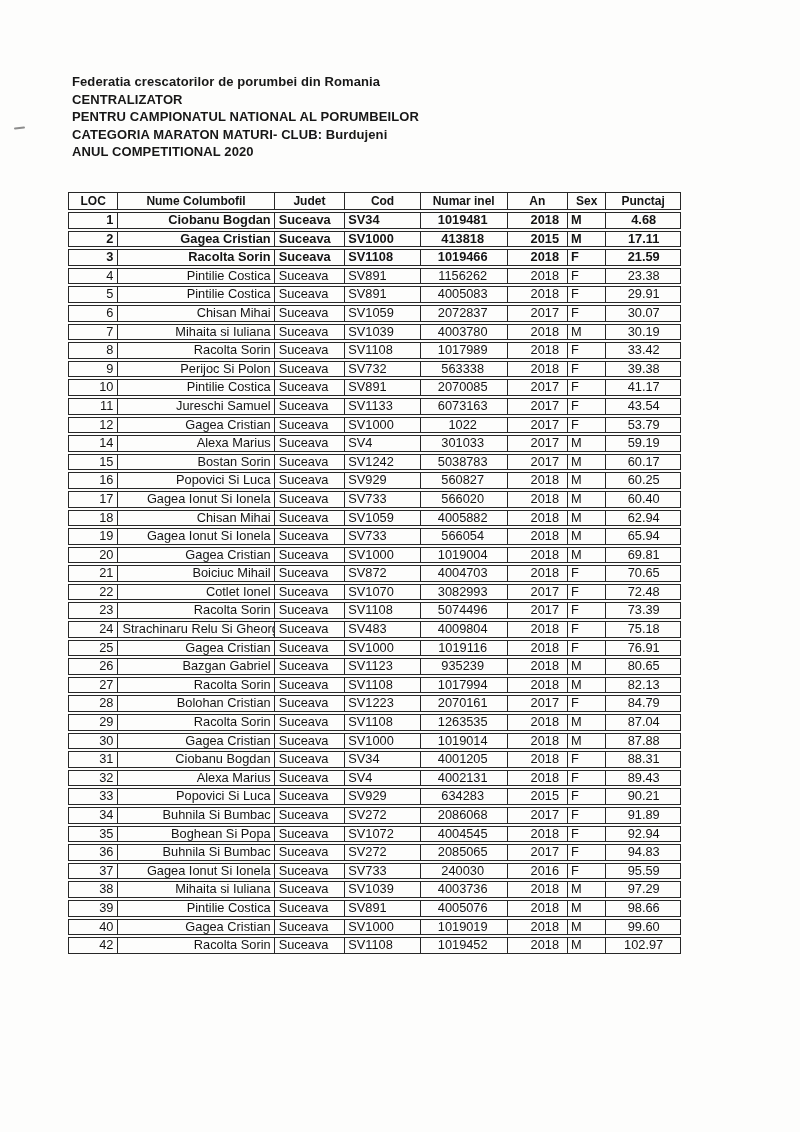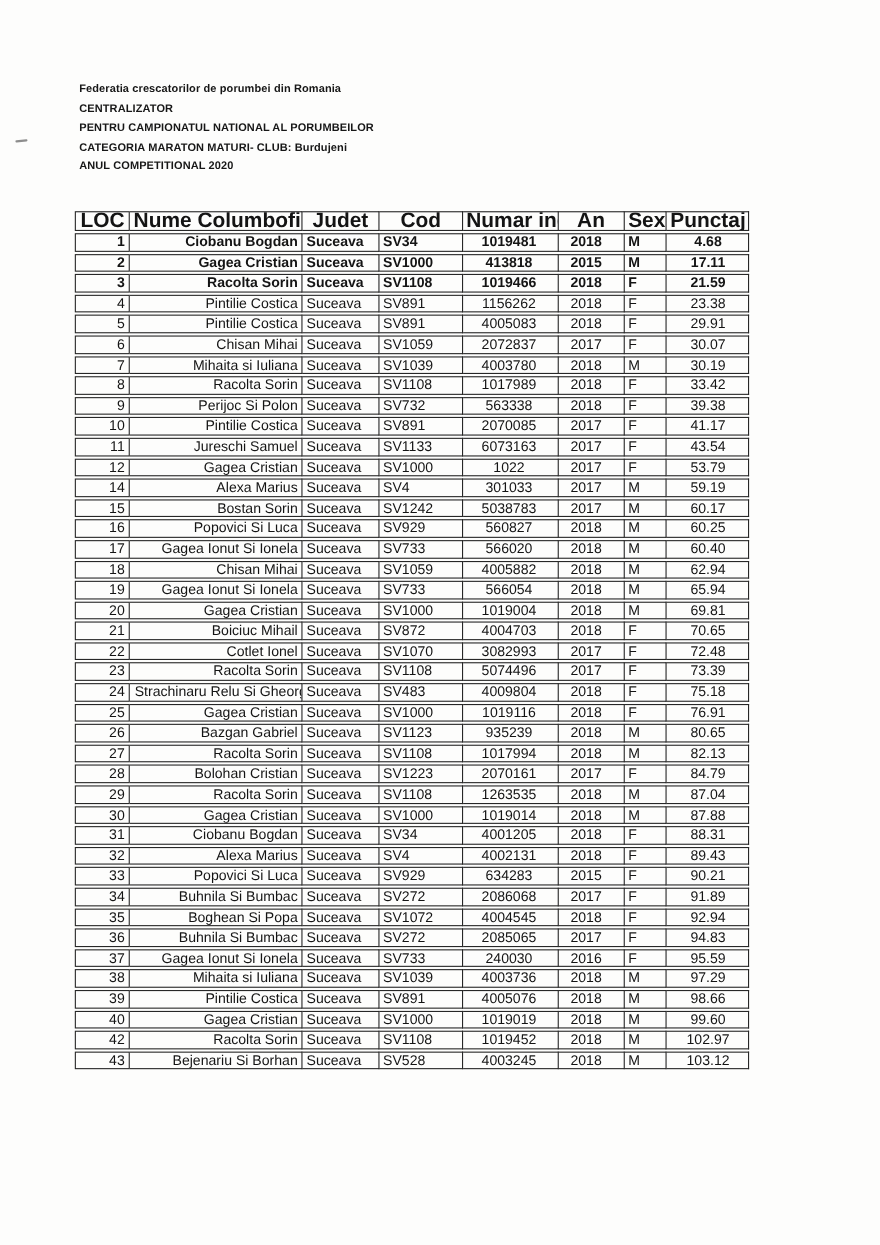--- a/index.html
+++ b/index.html
@@ -22,21 +22,21 @@
     width: 11px;
     height: 2px;
     background: #8d8d8d;
     border-radius: 1px;
     transform: rotate(-6deg);
   }
   .title-block {
     position: absolute;
     left: 72px;
     top: 73px;
-    font-size: 10px;
+    font-size: 13px;
     font-weight: bold;
     line-height: 17.6px;
     letter-spacing: 0.1px;
     color: #171717;
     white-space: nowrap;
   }
   table.results {
     position: absolute;
     left: 68px;
     top: 190px;
@@ -67,28 +67,28 @@
     background: transparent;
   }
   th:first-child, td:first-child {
     border-left: 1.5px solid #272727;
   }
   th {
     height: 16px;
     line-height: 16px;
     font-weight: bold;
     text-align: center;
-    font-size: 19px;
+    font-size: 12px;
   }
   td.c0 { text-align: right; padding-right: 4px; }
   td.c1 { text-align: right;  padding-left: 4px; }
   td.c2 { text-align: left;  padding-left: 4px; }
   td.c3 { text-align: left;  padding-left: 3px; }
   td.c4 { text-align: center; padding-right: 5px; }
-  td.c5 { text-align: right; padding-right: 20px; }
+  td.c5 { text-align: right; padding-right: 8px; }
   td.c6 { text-align: left;  padding-left: 3px; }
   td.c7 { text-align: center;  padding-left: 4px; }
   tr.bold td { font-weight: bold; }
 </style>
 </head>
 <body>
 
 <div class="scan-dash"></div>
 
 <div class="title-block">
@@ -516,24 +516,14 @@
       <tr>
         <td class="c0">42</td>
         <td class="c1">Racolta Sorin</td>
         <td class="c2">Suceava</td>
         <td class="c3">SV1108</td>
         <td class="c4">1019452</td>
         <td class="c5">2018</td>
         <td class="c6">M</td>
         <td class="c7">102.97</td>
       </tr>
-      <tr>
-        <td class="c0">43</td>
-        <td class="c1">Bejenariu Si Borhan</td>
-        <td class="c2">Suceava</td>
-        <td class="c3">SV528</td>
-        <td class="c4">4003245</td>
-        <td class="c5">2018</td>
-        <td class="c6">M</td>
-        <td class="c7">103.12</td>
-      </tr>
     </tbody>
 </table>
 
 </body></html>

